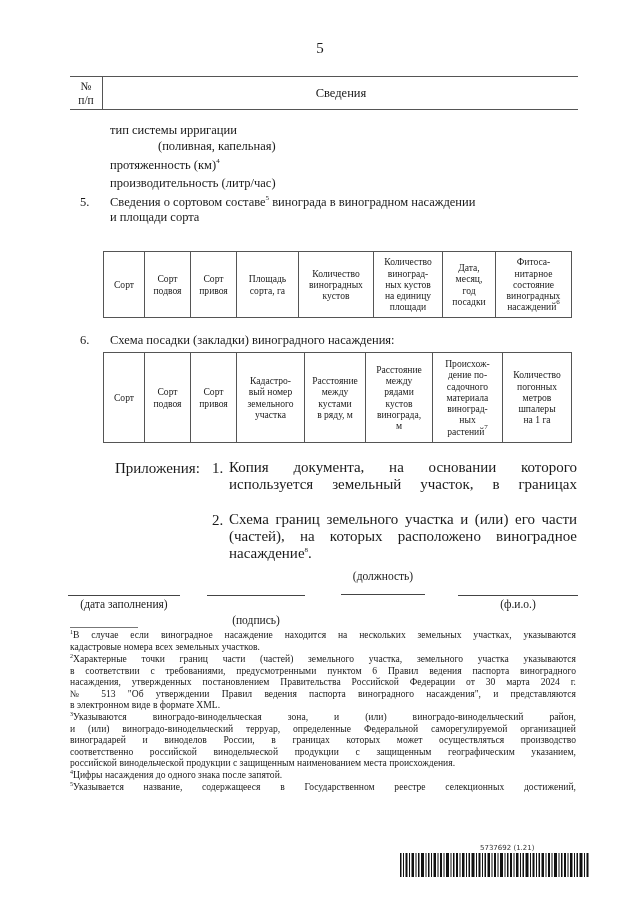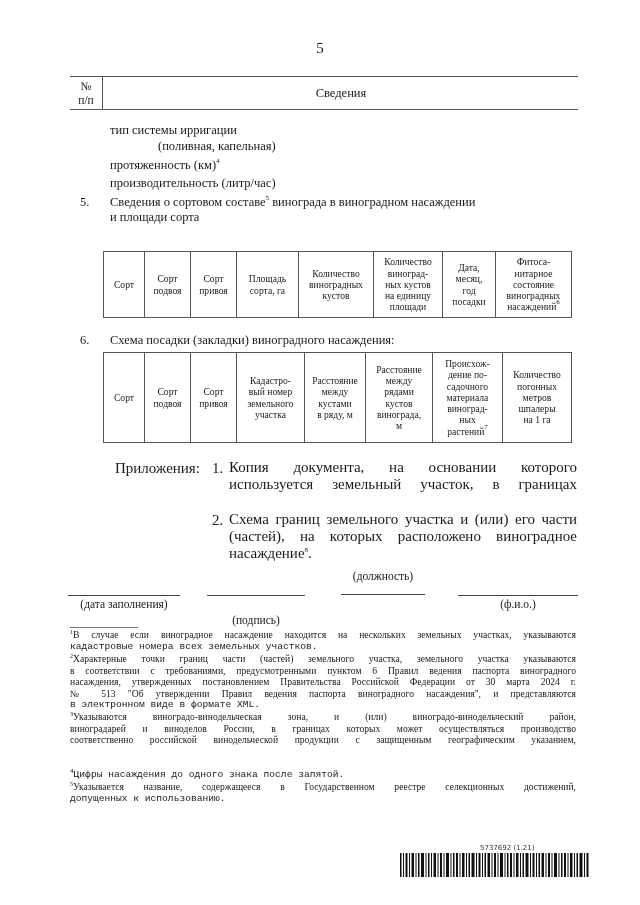--- a/index.html
+++ b/index.html
@@ -21,21 +21,21 @@
   table.grid tr:first-child td { border-top: 1px solid #555; }
   .appx-label { font-size: 15px; line-height: 18px; }
   .appx-item { font-size: 15px; line-height: 17px; text-align: justify; }
   .appx-item .line { display: block; text-align: justify; text-align-last: justify; height: 17px; }
   .appx-item .line.last { text-align-last: left; }
   .sig-line { border-top: 1px solid #444; }
   .sig-label { font-size: 11.5px; text-align: center; }
   .fn-rule { left: 70px; top: 627px; width: 68px; border-top: 1px solid #777; }
   .fn { left: 70px; width: 506px; font-size: 9.6px; line-height: 11.5px; }
   .fn .l { display: block; text-align: justify; text-align-last: justify; height: 11.5px; white-space: nowrap; overflow: hidden; }
-  .fn .l.last { text-align-last: left; font-family: Liberation Mono, monospace; }
+  .fn .l.last { text-align-last: left; }
   .fn sup { font-size: 6px; vertical-align: 4px; }
   .barcode-id { left: 480px; top: 844px; font-family: "DejaVu Sans", sans-serif; font-size: 7px; color: #333; }
   .barcode { left: 400px; top: 853px; width: 190px; height: 24px; }
 </style>
 </head>
 <body>
 
 <div class="abs page-num">5</div>
 
 <div class="abs hdr-table">
@@ -147,31 +147,32 @@
 <div class="abs fn" style="top:653px;">
   <span class="l"><sup>2</sup><span>Характерные точки границ части (частей) земельного участка, земельного участка указываются</span></span>
   <span class="l">в соответствии с требованиями, предусмотренными пунктом 6 Правил ведения паспорта виноградного</span>
   <span class="l">насаждения, утвержденных постановлением Правительства Российской Федерации от 30 марта 2024 г.</span>
   <span class="l">№ 513 "Об утверждении Правил ведения паспорта виноградного насаждения", и представляются</span>
   <span class="l last">в электронном виде в формате XML.</span>
 </div>
 
 <div class="abs fn" style="top:711px;">
   <span class="l"><sup>3</sup><span>Указываются виноградо-винодельческая зона, и (или) виноградо-винодельческий район,</span></span>
+  <span class="l">и (или) виноградо-винодельческий терруар, определенные Федеральной саморегулируемой организацией</span>
   <span class="l">виноградарей и виноделов России, в границах которых может осуществляться производство</span>
   <span class="l">соответственно российской винодельческой продукции с защищенным географическим указанием,</span>
+  <span class="l last">российской винодельческой продукции с защищенным наименованием места происхождения.</span>
 </div>
 
 <div class="abs fn" style="top:769px;">
   <span class="l last"><sup>4</sup><span>Цифры насаждения до одного знака после запятой.</span></span>
 </div>
 
 <div class="abs fn" style="top:781px;">
   <span class="l"><sup>5</sup><span>Указывается название, содержащееся в Государственном реестре селекционных достижений,</span></span>
-  <span class="l last">допущенных к использованию.</span>
 </div>
 
 <div class="abs barcode-id">5737692 (1.21)</div>
 <svg class="abs barcode" viewBox="0 0 190 24" preserveAspectRatio="none">
   <g fill="#111">
     <rect x="0" y="0" width="1.5" height="24"></rect>
       <rect x="3" y="0" width="1" height="24"></rect>
       <rect x="5.5" y="0" width="2" height="24"></rect>
     <rect x="9" y="0" width="1" height="24"></rect>
       <rect x="11.5" y="0" width="2.5" height="24"></rect>

